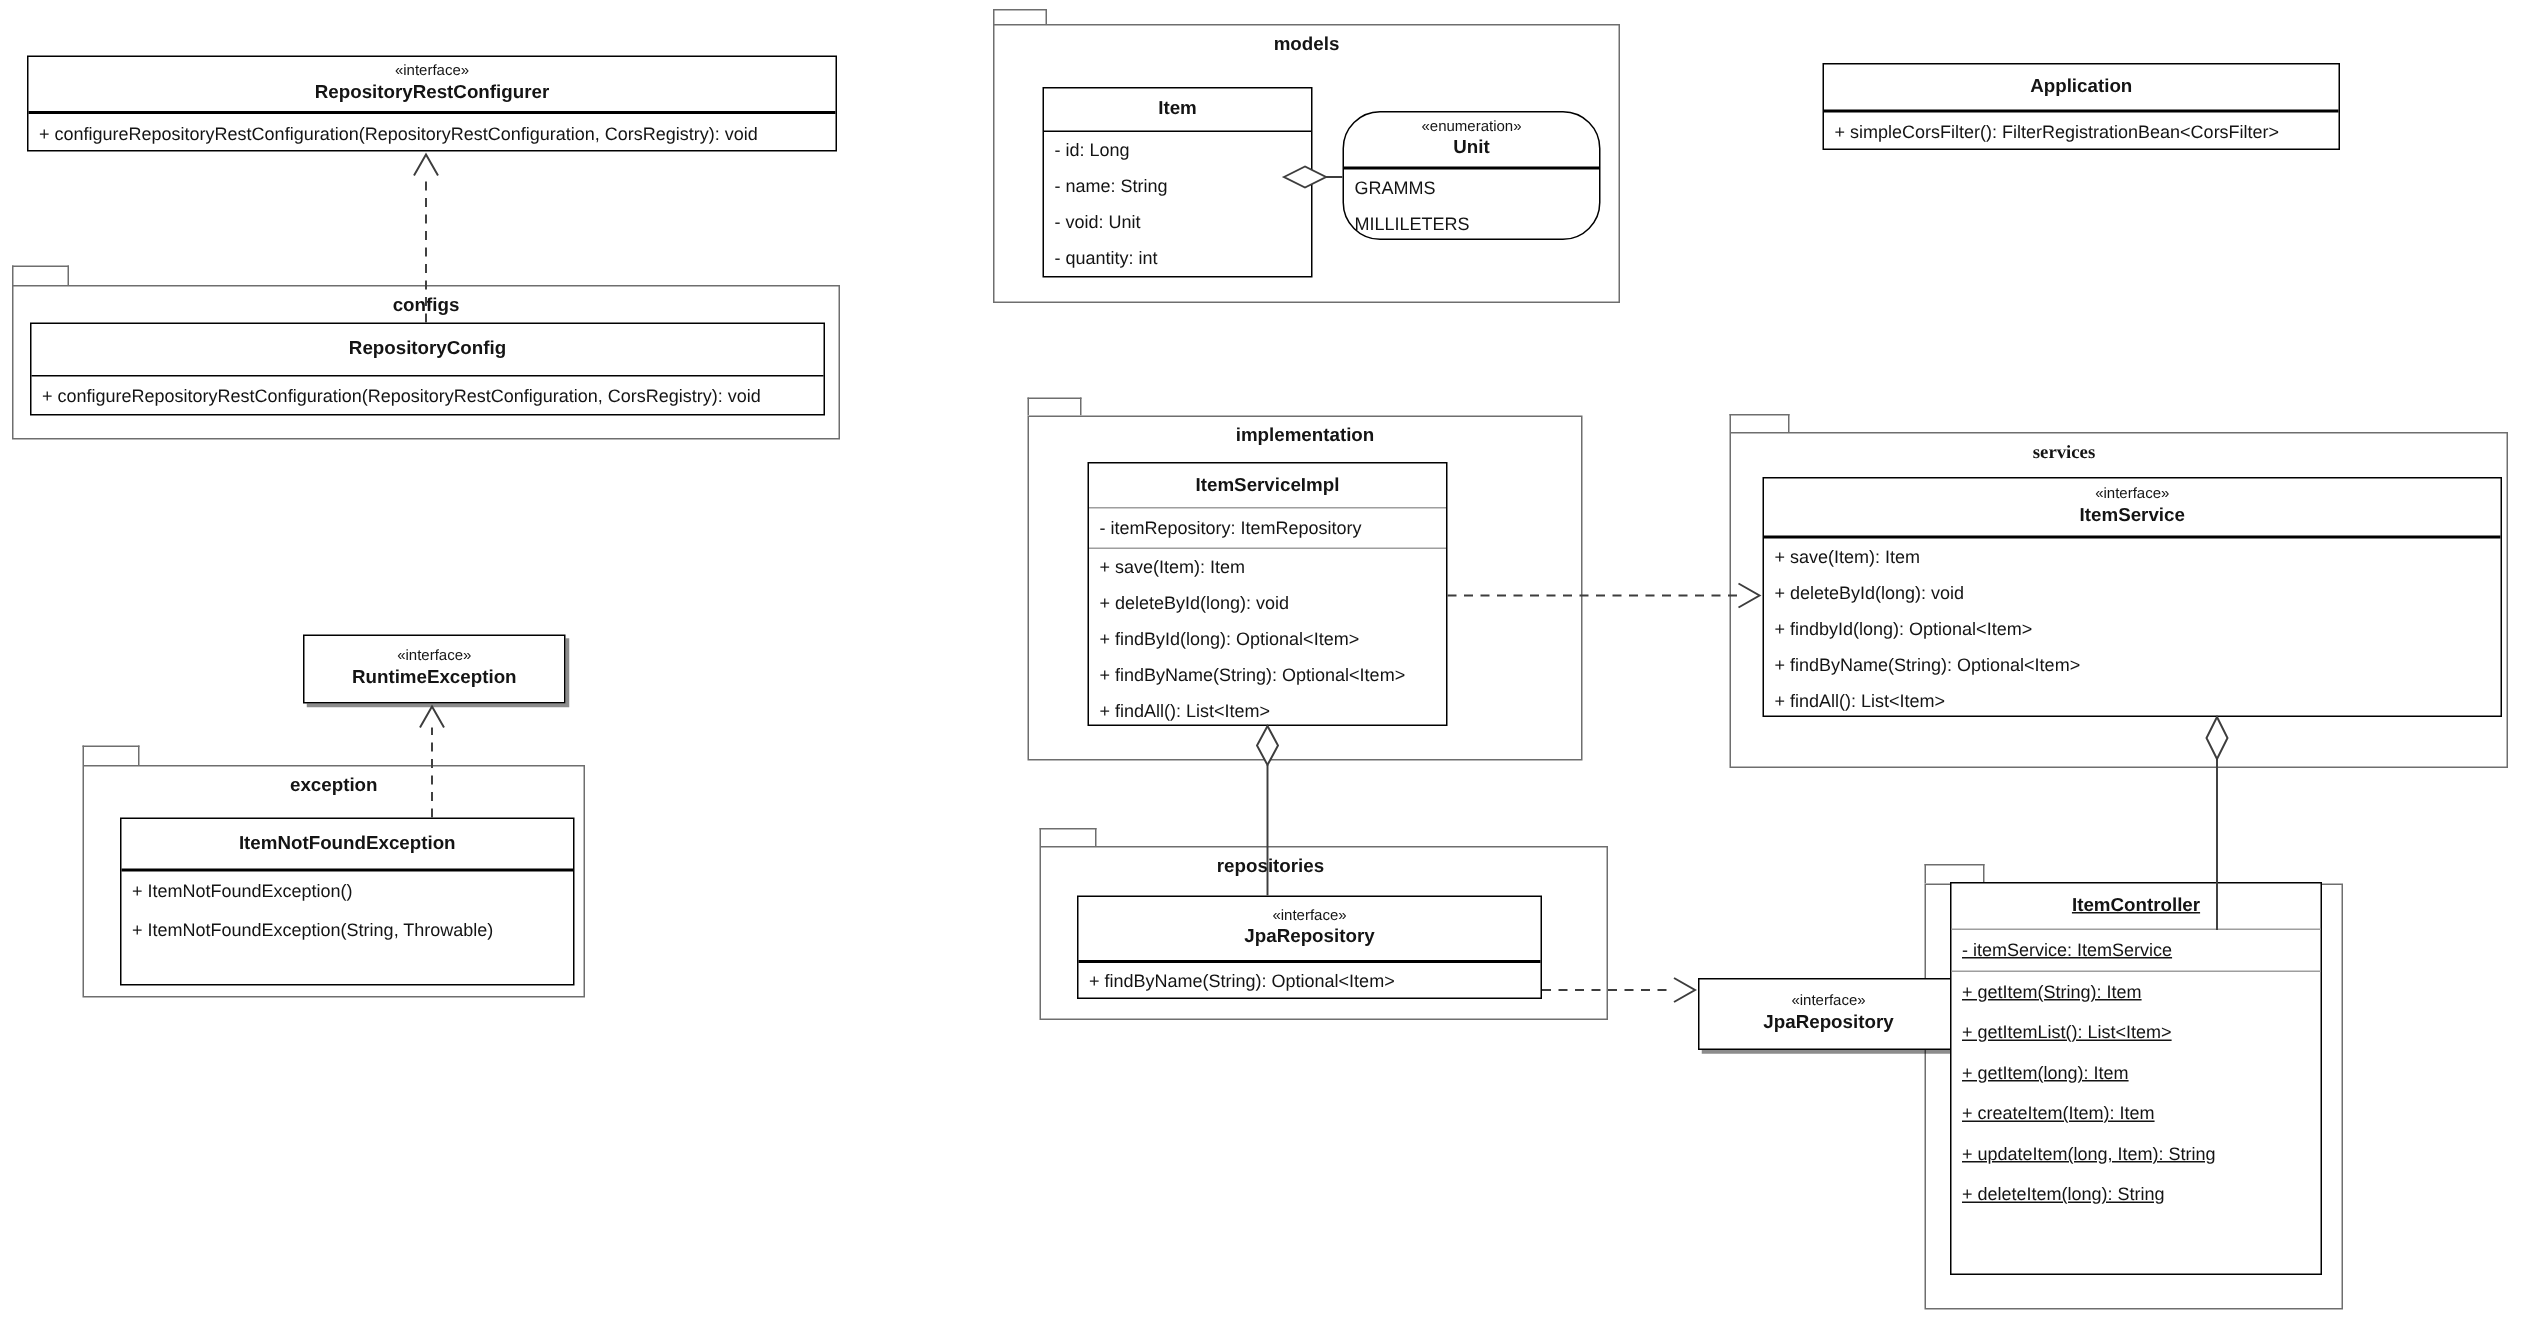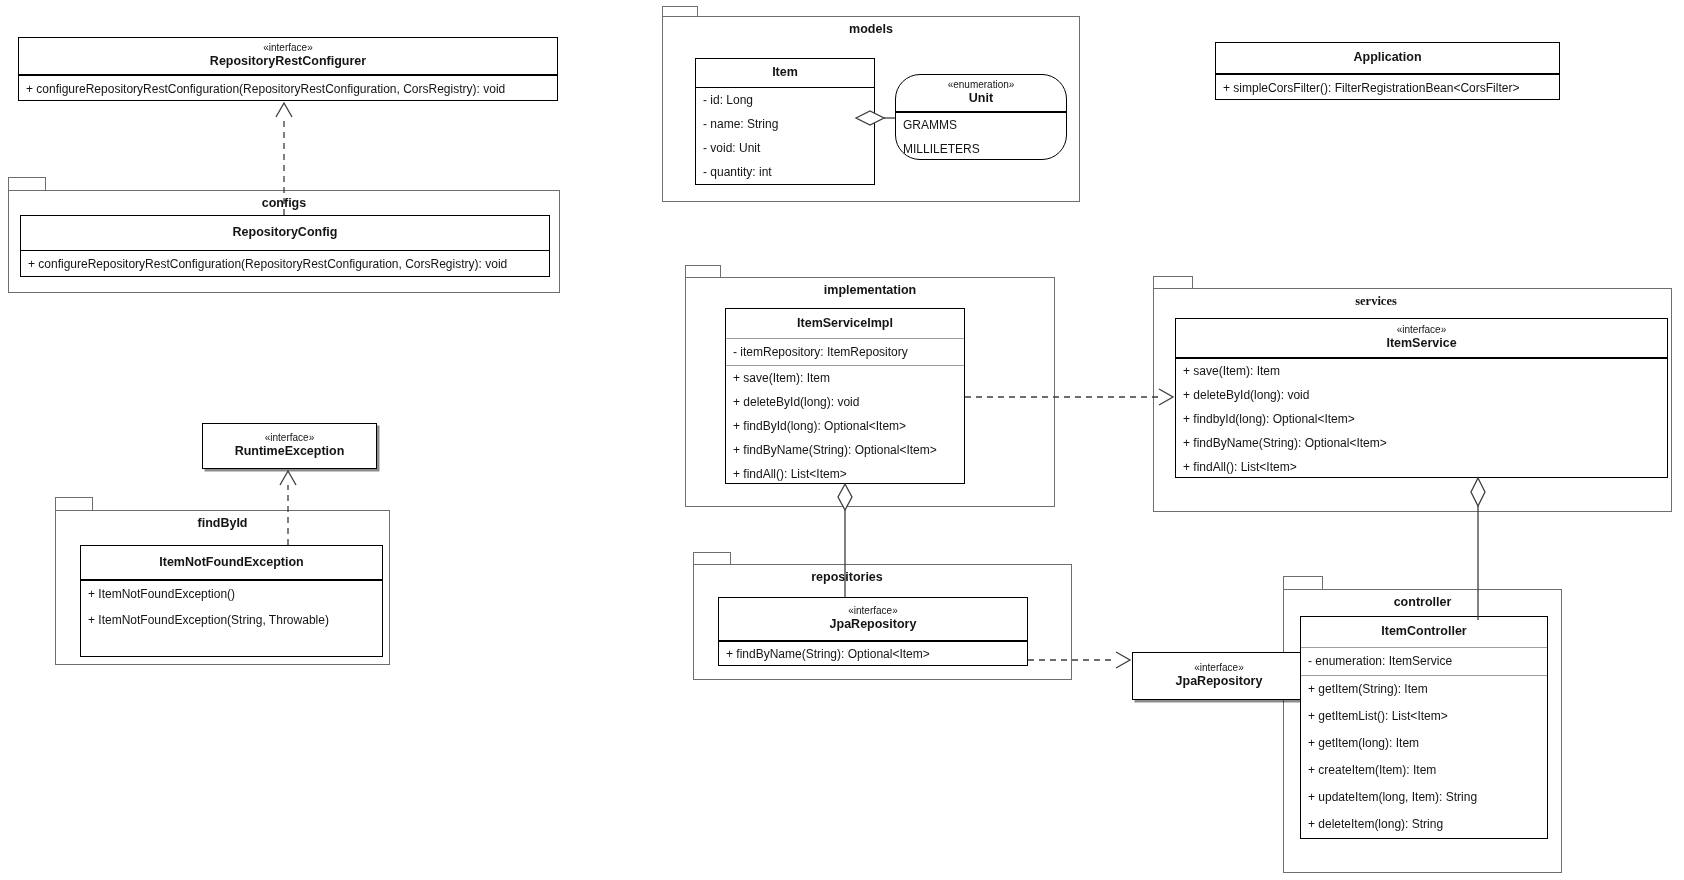--- a/index.html
+++ b/index.html
@@ -33,21 +33,21 @@
 </head>
 <body>
 
 <div class="pkg-tab" style="left:8px;top:177px;width:38px;height:13px;"></div>
 <div class="pkg" style="left:8px;top:190px;width:552px;height:103px;">
   <div class="pkg-label">configs</div>
 </div>
 
 <div class="pkg-tab" style="left:55px;top:497px;width:38px;height:13px;"></div>
 <div class="pkg" style="left:55px;top:510px;width:335px;height:155px;">
-  <div class="pkg-label">findById</div>
+  <div class="pkg-label">exception</div>
 </div>
 
 <div class="pkg-tab" style="left:662px;top:6px;width:36px;height:10px;"></div>
 <div class="pkg" style="left:662px;top:16px;width:418px;height:186px;">
   <div class="pkg-label">models</div>
 </div>
 
 <div class="pkg-tab" style="left:685px;top:265px;width:36px;height:12px;"></div>
 <div class="pkg" style="left:685px;top:277px;width:370px;height:230px;">
   <div class="pkg-label">implementation</div>
@@ -176,26 +176,26 @@
   </div>
 </div>
 
 <div class="cls shadow" style="left:1132px;top:652px;width:174px;height:48px;">
   <div class="ctitle" style="height:46px;">
     <div class="stereo">«interface»</div>
     <div class="cname">JpaRepository</div>
   </div>
 </div>
 
-<div class="cls" style="left:1300px;top:616px;width:248px;height:223px;">
+<div class="cls" style="left:1300px;top:588px;width:248px;height:262px;text-decoration:underline;">
   <div class="ctitle" style="height:30px;">
     <div class="cname">ItemController</div>
   </div>
   <div class="rows sepg" style="--lh:27px;">
-    <div>- enumeration: ItemService</div>
+    <div>- itemService: ItemService</div>
   </div>
   <div class="rows sepg" style="--lh:27px;">
     <div>+ getItem(String): Item</div>
     <div>+ getItemList(): List&lt;Item&gt;</div>
     <div>+ getItem(long): Item</div>
     <div>+ createItem(Item): Item</div>
     <div>+ updateItem(long, Item): String</div>
     <div>+ deleteItem(long): String</div>
   </div>
 </div>

